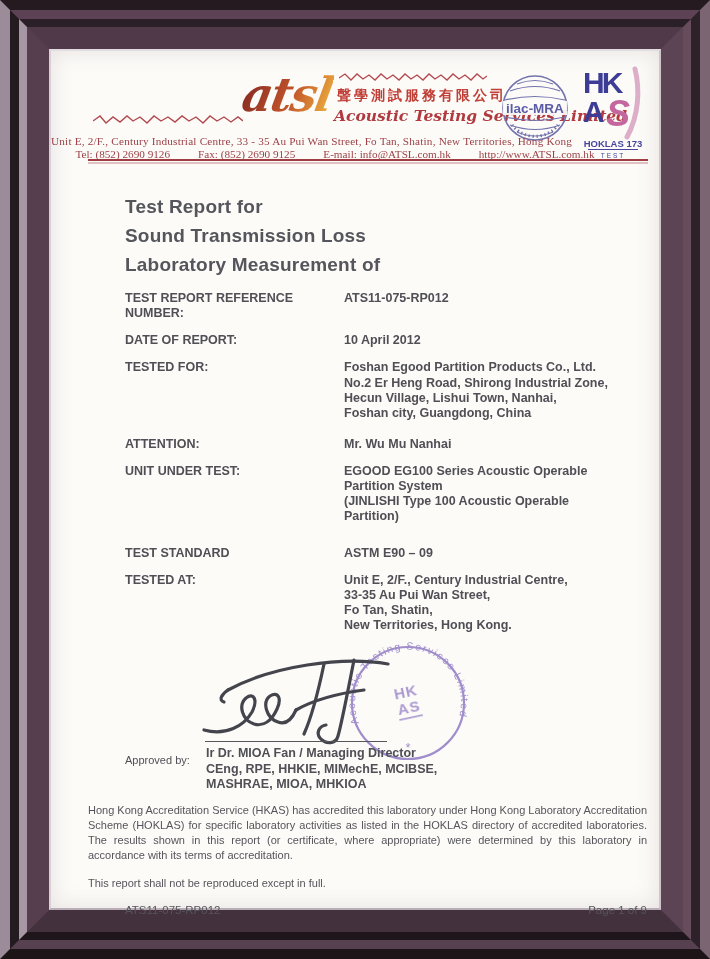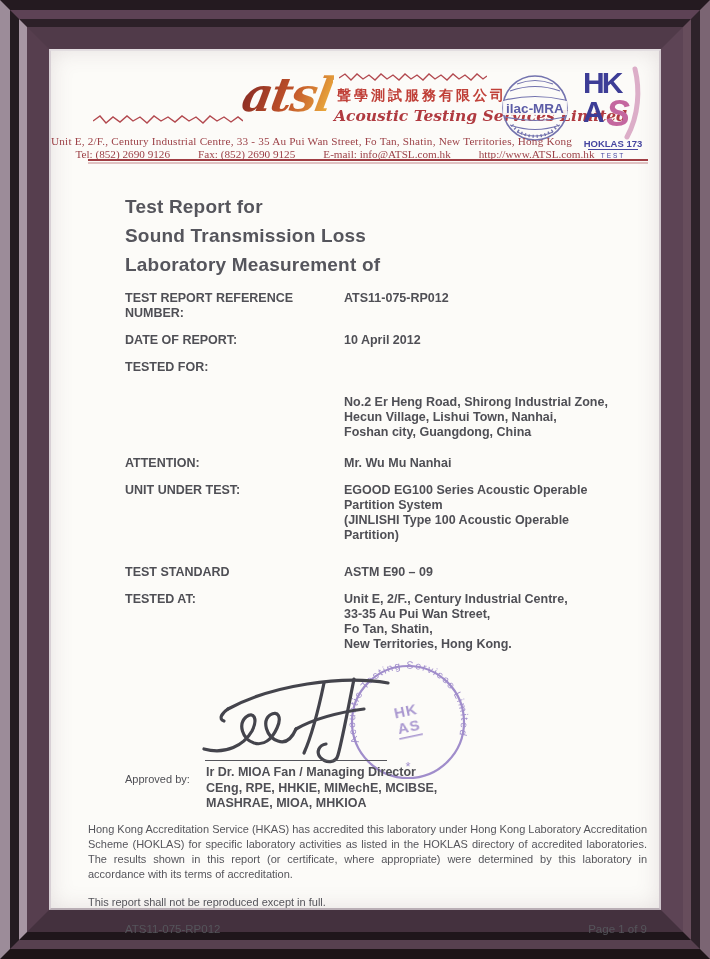--- a/index.html
+++ b/index.html
@@ -42,21 +42,21 @@
           background:#a03e44; box-shadow:0 3px 0 rgba(160,62,68,.30); }
 
   
   .content { padding:0 12px 0 37px; }
   .title { margin:30px 0 0 37px; font-size:19px; font-weight:bold; color:#55555c;
            line-height:29px; letter-spacing:.2px; }
   .fields { margin:12px 0 0 37px; font-size:12.5px; font-weight:bold; }
   .row { display:flex; }
   .flabel { width:219px; flex:none; line-height:15px; }
   .fvalue { max-width:276px; white-space:pre-line; line-height:15px; text-align:justify; }
-  .mb12 { margin-bottom:12px; } .mb10 { margin-bottom:20px; }
+  .mb12 { margin-bottom:12px; } .mb10 { margin-bottom:1px; }
   .mb16 { margin-bottom:16px; } .mb22 { margin-bottom:22px; }
 
   
   .approval { position:relative; height:154px; margin-top:9px; }
   .stamp { position:absolute; left:255px; top:-4px; opacity:.82; }
   .sig { position:absolute; left:104px; top:2px; }
   .approved-label { position:absolute; left:37px; top:84px; font-size:11px;margin-top:28px; }
   .sig-line { position:absolute; left:117px; top:99px; width:182px;
               border-bottom:1.6px solid #55555b; }
   .signatory { position:absolute; left:118px; top:104px; font-size:12.5px; font-weight:bold;
@@ -134,20 +134,21 @@
         <div class="row mb12">
           <div class="flabel">TEST REPORT REFERENCE NUMBER:</div>
           <div class="fvalue">ATS11-075-RP012</div>
         </div>
         <div class="row mb12">
           <div class="flabel">DATE OF REPORT:</div>
           <div class="fvalue">10 April 2012</div>
         </div>
         <div class="row mb10">
           <div class="flabel">TESTED FOR:</div>
+          <div class="fvalue">Foshan Egood Partition Products Co., Ltd.</div>
         </div>
         <div class="row mb16">
           <div class="flabel"></div>
           <div class="fvalue">No.2 Er Heng Road, Shirong Industrial Zone,
 Hecun Village, Lishui Town, Nanhai,
 Foshan city, Guangdong, China</div>
         </div>
         <div class="row mb12">
           <div class="flabel">ATTENTION:</div>
           <div class="fvalue">Mr. Wu Mu Nanhai</div>

